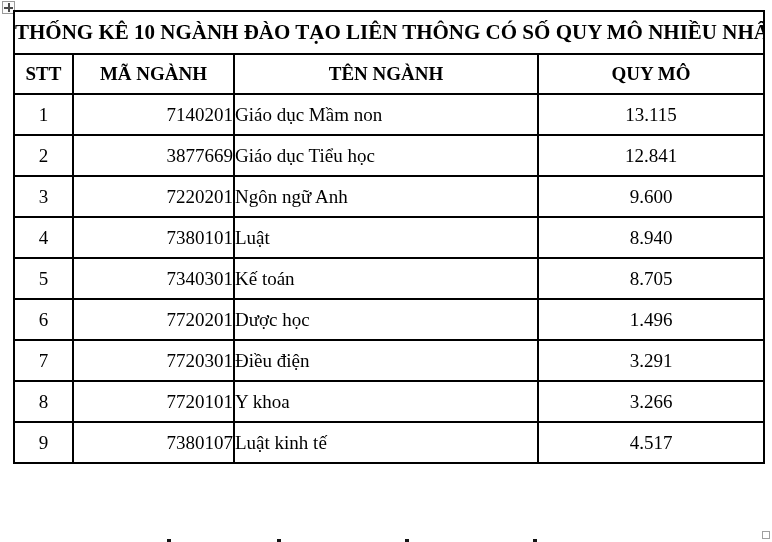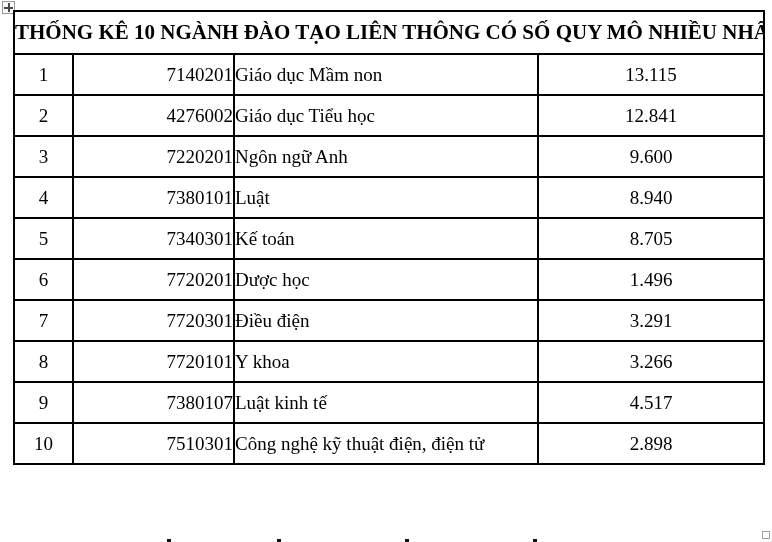--- a/index.html
+++ b/index.html
@@ -122,29 +122,35 @@
     <colgroup>
       <col style="width:59px">
       <col style="width:161px">
       <col style="width:304px">
       <col style="width:226px">
     </colgroup>
     <tbody>
       <tr class="title-row">
         <td colspan="4">THỐNG KÊ 10 NGÀNH ĐÀO TẠO LIÊN THÔNG CÓ SỐ QUY MÔ NHIỀU NHẤT</td>
       </tr>
+      <tr class="header-row">
+        <th>STT</th>
+        <th>MÃ NGÀNH</th>
+        <th>TÊN NGÀNH</th>
+        <th>QUY MÔ</th>
+      </tr>
       <tr class="data-row">
         <td class="c-stt">1</td>
         <td class="c-code">7140201</td>
         <td class="c-name">Giáo dục Mầm non</td>
         <td class="c-qm">13.115</td>
       </tr>
       <tr class="data-row">
         <td class="c-stt">2</td>
-        <td class="c-code">4276002</td>
+        <td class="c-code">3877669</td>
         <td class="c-name">Giáo dục Tiểu học</td>
         <td class="c-qm">12.841</td>
       </tr>
       <tr class="data-row">
         <td class="c-stt">3</td>
         <td class="c-code">7220201</td>
         <td class="c-name">Ngôn ngữ Anh</td>
         <td class="c-qm">9.600</td>
       </tr>
       <tr class="data-row">
@@ -176,26 +182,20 @@
         <td class="c-code">7720101</td>
         <td class="c-name">Y khoa</td>
         <td class="c-qm">3.266</td>
       </tr>
       <tr class="data-row">
         <td class="c-stt">9</td>
         <td class="c-code">7380107</td>
         <td class="c-name">Luật kinh tế</td>
         <td class="c-qm">4.517</td>
       </tr>
-      <tr class="data-row">
-        <td class="c-stt">10</td>
-        <td class="c-code">7510301</td>
-        <td class="c-name">Công nghệ kỹ thuật điện, điện tử</td>
-        <td class="c-qm">2.898</td>
-      </tr>
     </tbody>
   </table>
 
   <div class="resize-handle"></div>
 
   <div class="fragment frag-1"></div>
   <div class="fragment frag-2"></div>
   <div class="fragment frag-3"></div>
   <div class="fragment frag-4"></div>
 

